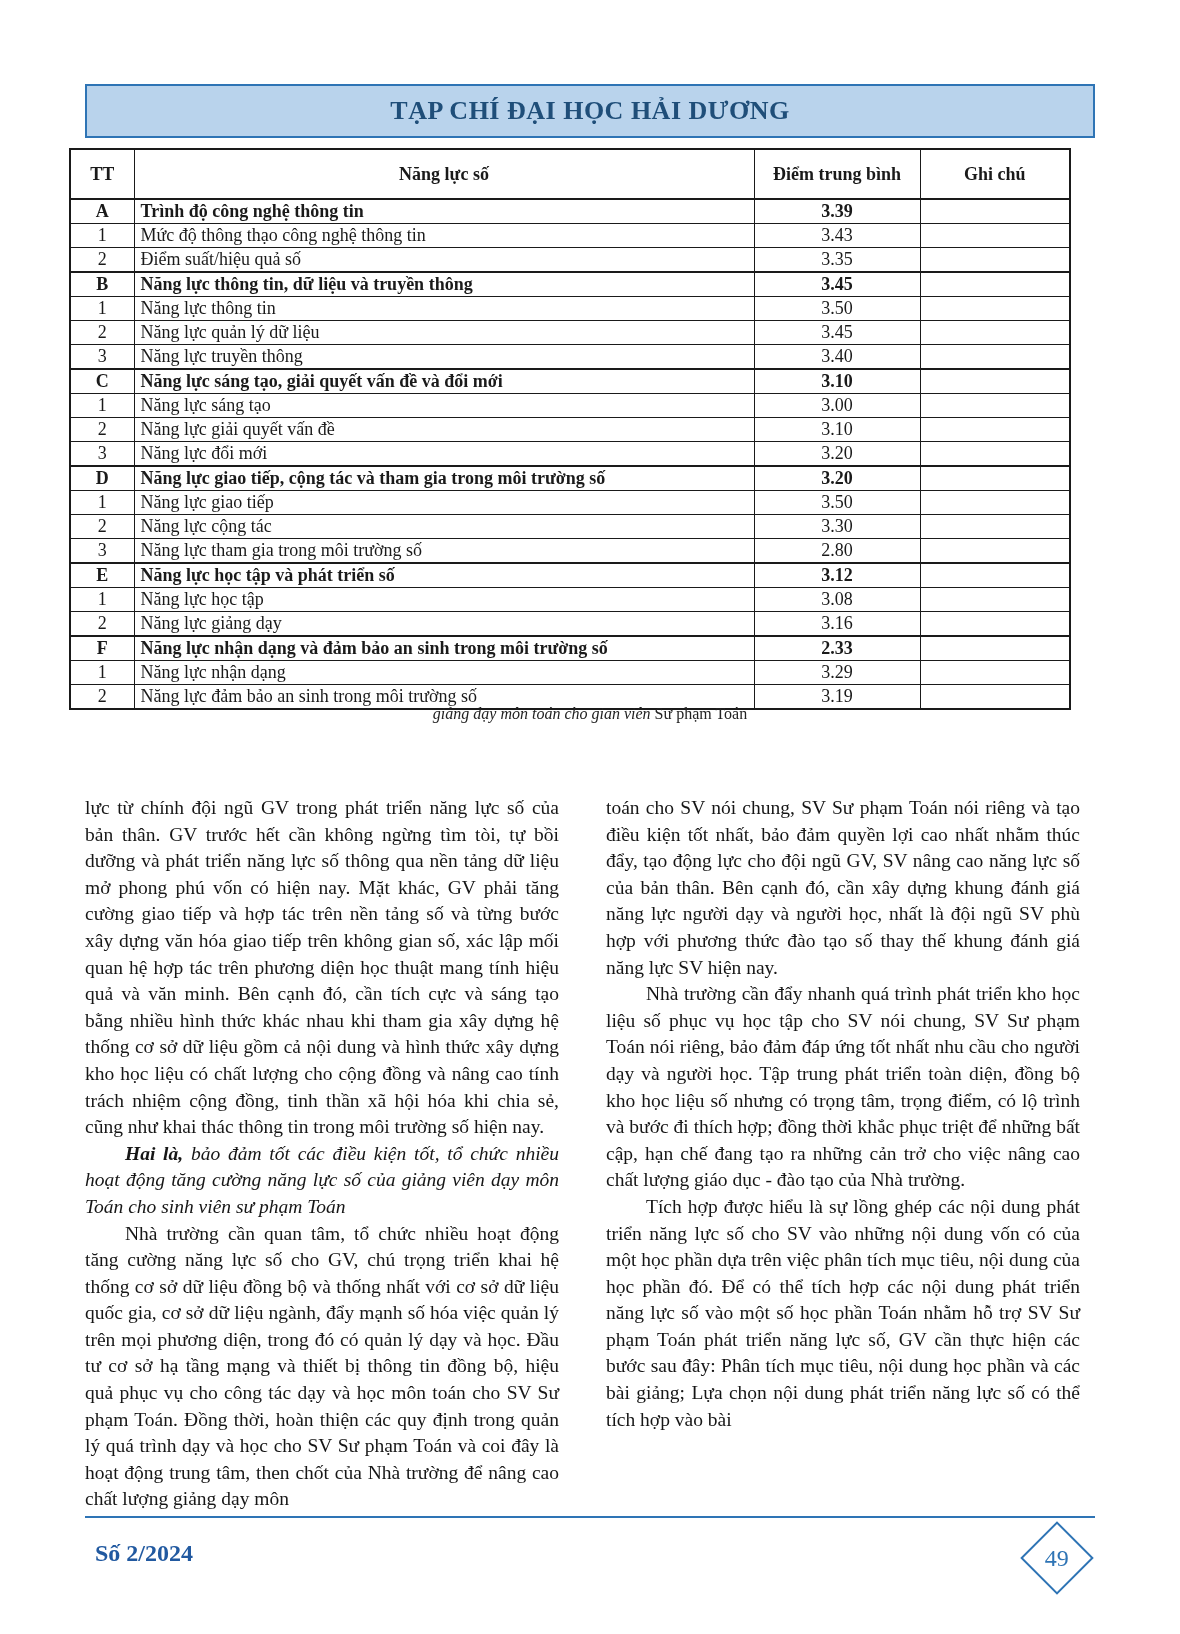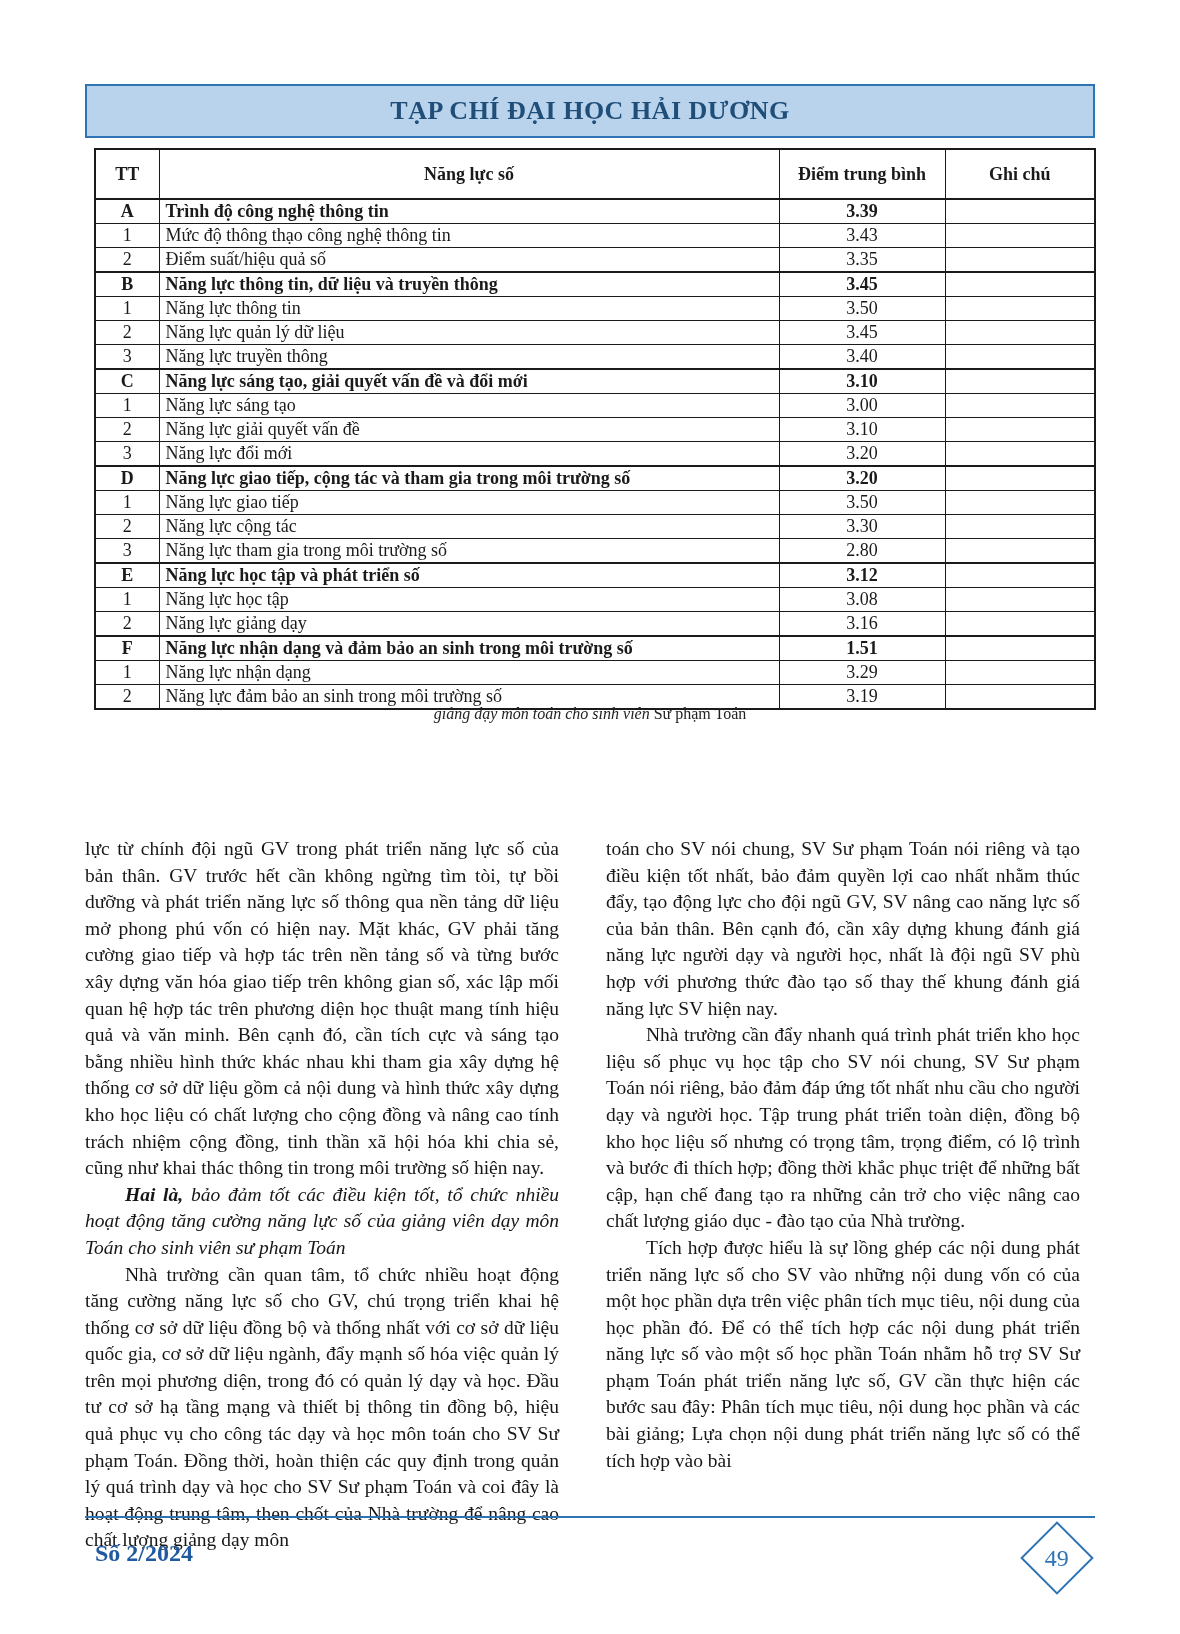--- a/index.html
+++ b/index.html
@@ -21,21 +21,21 @@
     border: 2px solid #2e74b5;
     display: flex; align-items: center; justify-content: center;
   }
   .banner span {
     font-weight: bold;
     font-size: 26px;
     letter-spacing: 0.5px;
     color: #1f4e79;
   }
   
-  .table-wrap { position: absolute; left: 94px; top: 148px; width: 1000px; }
+  .table-wrap { position: absolute; left: 69px; top: 148px; width: 1000px; }
   table.comp {
     width: 100%;
     border-collapse: collapse;
     table-layout: fixed;
     border: 2px solid #1a1a1a;
   }
   table.comp th, table.comp td {
     border: 1px solid #1a1a1a;
     font-size: 18px;
     line-height: 1.12;
@@ -68,21 +68,20 @@
   .caption .upright { font-style: normal; margin-top: 48px; }
   
   .col {
     position: absolute;
     top: 795px;
     width: 474px;
     font-size: 19.5px;
     line-height: 26.6px;
     text-align: justify;
     color: #161616;
-    margin-top: 41px;
   }
   .col-left  { left: 85px; }
   .col-right { left: 606px; }
   .col p { margin: 0; text-indent: 40px; }
   .col p.noindent { text-indent: 0; }
   .run-italic { font-style: italic; }
   .run-bold-italic { font-style: italic; font-weight: bold; }
   
   .footer-rule {
     position: absolute;
@@ -243,41 +242,41 @@
           </tr>
           <tr>
             <td class="c-tt">2</td>
             <td class="c-name">Năng lực giảng dạy</td>
             <td class="c-score">3.16</td>
             <td class="c-note"></td>
           </tr>
           <tr class="section">
             <td class="c-tt">F</td>
             <td class="c-name">Năng lực nhận dạng và đảm bảo an sinh trong môi trường số</td>
-            <td class="c-score">1.51</td>
+            <td class="c-score">2.33</td>
             <td class="c-note"></td>
           </tr>
           <tr>
             <td class="c-tt">1</td>
             <td class="c-name">Năng lực nhận dạng</td>
             <td class="c-score">3.29</td>
             <td class="c-note"></td>
           </tr>
           <tr>
             <td class="c-tt">2</td>
             <td class="c-name">Năng lực đảm bảo an sinh trong môi trường số</td>
             <td class="c-score">3.19</td>
             <td class="c-note"></td>
           </tr>
         </tbody>
     </table>
   </div>
 
   <div class="caption">
-    <div><span>giảng dạy môn toán cho sinh viên </span><span class="upright">Sư phạm Toán</span></div>
+    <div><span>giảng dạy môn toán cho gian viên </span><span class="upright">Sư phạm Toán</span></div>
   </div>
 
   <div class="col col-left" id="col-left">
       <p class="noindent"><span class="run-regular">lực từ chính đội ngũ GV trong phát triển năng lực số của bản thân. GV trước hết cần không ngừng tìm tòi, tự bồi dưỡng và phát triển năng lực số thông qua nền tảng dữ liệu mở phong phú vốn có hiện nay. Mặt khác, GV phải tăng cường giao tiếp và hợp tác trên nền tảng số và từng bước xây dựng văn hóa giao tiếp trên không gian số, xác lập mối quan hệ hợp tác trên phương diện học thuật mang tính hiệu quả và văn minh. Bên cạnh đó, cần tích cực và sáng tạo bằng nhiều hình thức khác nhau khi tham gia xây dựng hệ thống cơ sở dữ liệu gồm cả nội dung và hình thức xây dựng kho học liệu có chất lượng cho cộng đồng và nâng cao tính trách nhiệm cộng đồng, tinh thần xã hội hóa khi chia sẻ, cũng như khai thác thông tin trong môi trường số hiện nay.</span></p>
       <p><span class="run-bold-italic">Hai là,</span><span class="run-italic"> bảo đảm tốt các điều kiện tốt, tổ chức nhiều hoạt động tăng cường năng lực số của giảng viên dạy môn Toán cho sinh viên sư phạm Toán</span></p>
       <p><span class="run-regular">Nhà trường cần quan tâm, tổ chức nhiều hoạt động tăng cường năng lực số cho GV, chú trọng triển khai hệ thống cơ sở dữ liệu đồng bộ và thống nhất với cơ sở dữ liệu quốc gia, cơ sở dữ liệu ngành, đẩy mạnh số hóa việc quản lý trên mọi phương diện, trong đó có quản lý dạy và học. Đầu tư cơ sở hạ tầng mạng và thiết bị thông tin đồng bộ, hiệu quả phục vụ cho công tác dạy và học môn toán cho SV Sư phạm Toán. Đồng thời, hoàn thiện các quy định trong quản lý quá trình dạy và học cho SV Sư phạm Toán và coi đây là hoạt động trung tâm, then chốt của Nhà trường để nâng cao chất lượng giảng dạy môn</span></p>
     </div>
   <div class="col col-right" id="col-right">
       <p class="noindent"><span class="run-regular">toán cho SV nói chung, SV Sư phạm Toán nói riêng và tạo điều kiện tốt nhất, bảo đảm quyền lợi cao nhất nhằm thúc đẩy, tạo động lực cho đội ngũ GV, SV nâng cao năng lực số của bản thân. Bên cạnh đó, cần xây dựng khung đánh giá năng lực người dạy và người học, nhất là đội ngũ SV phù hợp với phương thức đào tạo số thay thế khung đánh giá năng lực SV hiện nay.</span></p>
       <p><span class="run-regular">Nhà trường cần đẩy nhanh quá trình phát triển kho học liệu số phục vụ học tập cho SV nói chung, SV Sư phạm Toán nói riêng, bảo đảm đáp ứng tốt nhất nhu cầu cho người dạy và người học. Tập trung phát triển toàn diện, đồng bộ kho học liệu số nhưng có trọng tâm, trọng điểm, có lộ trình và bước đi thích hợp; đồng thời khắc phục triệt để những bất cập, hạn chế đang tạo ra những cản trở cho việc nâng cao chất lượng giáo dục - đào tạo của Nhà trường.</span></p>

